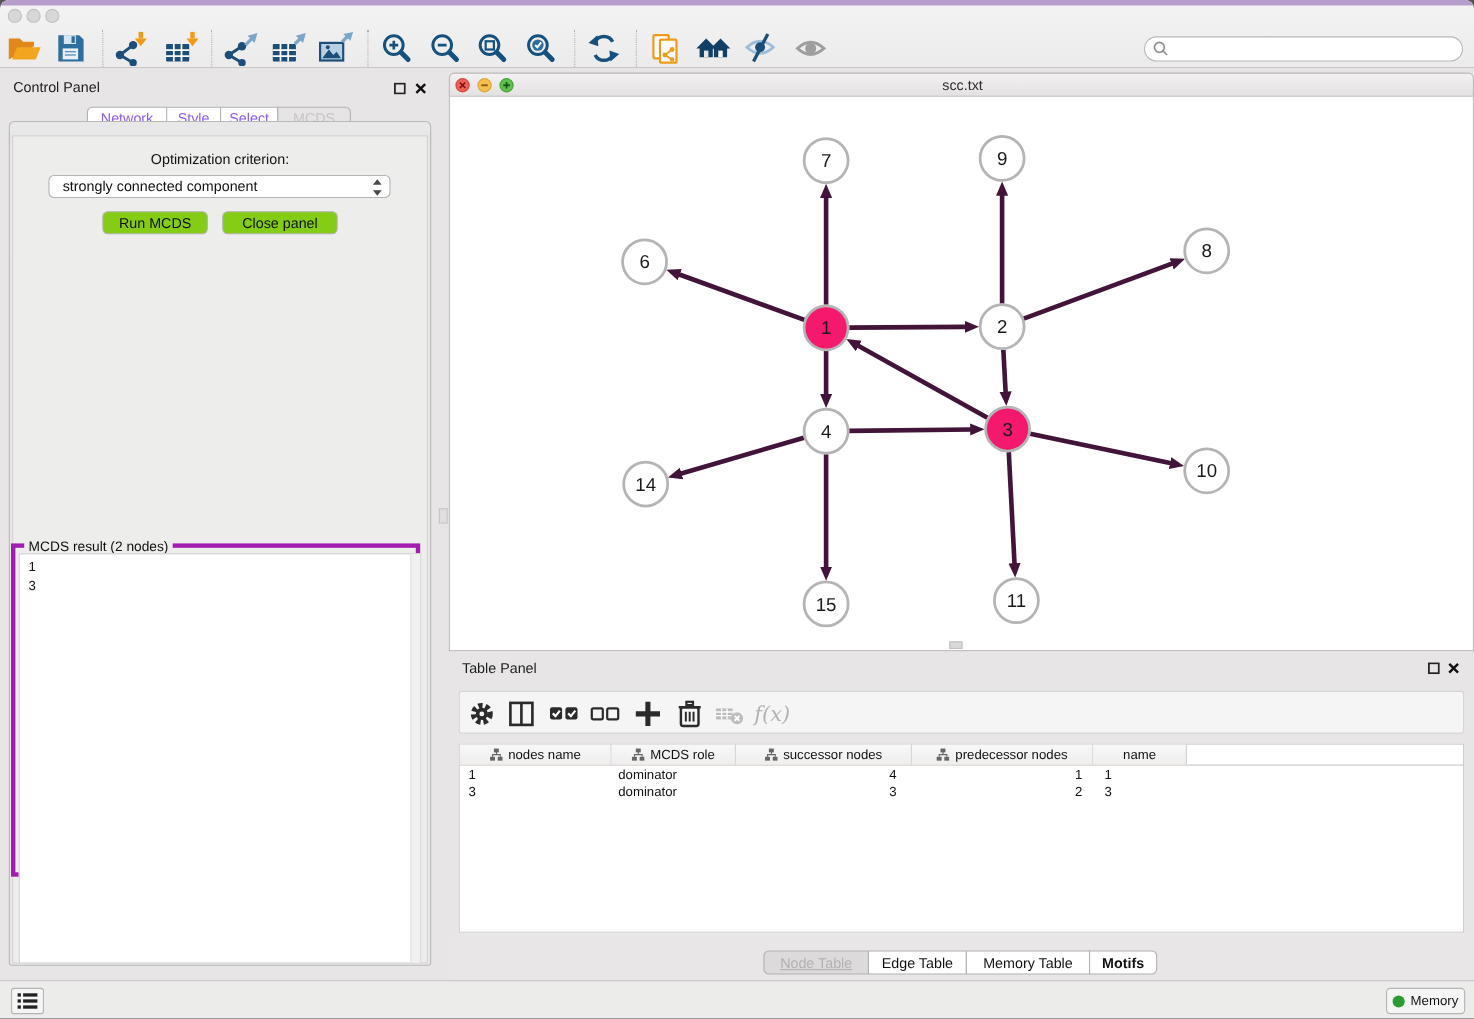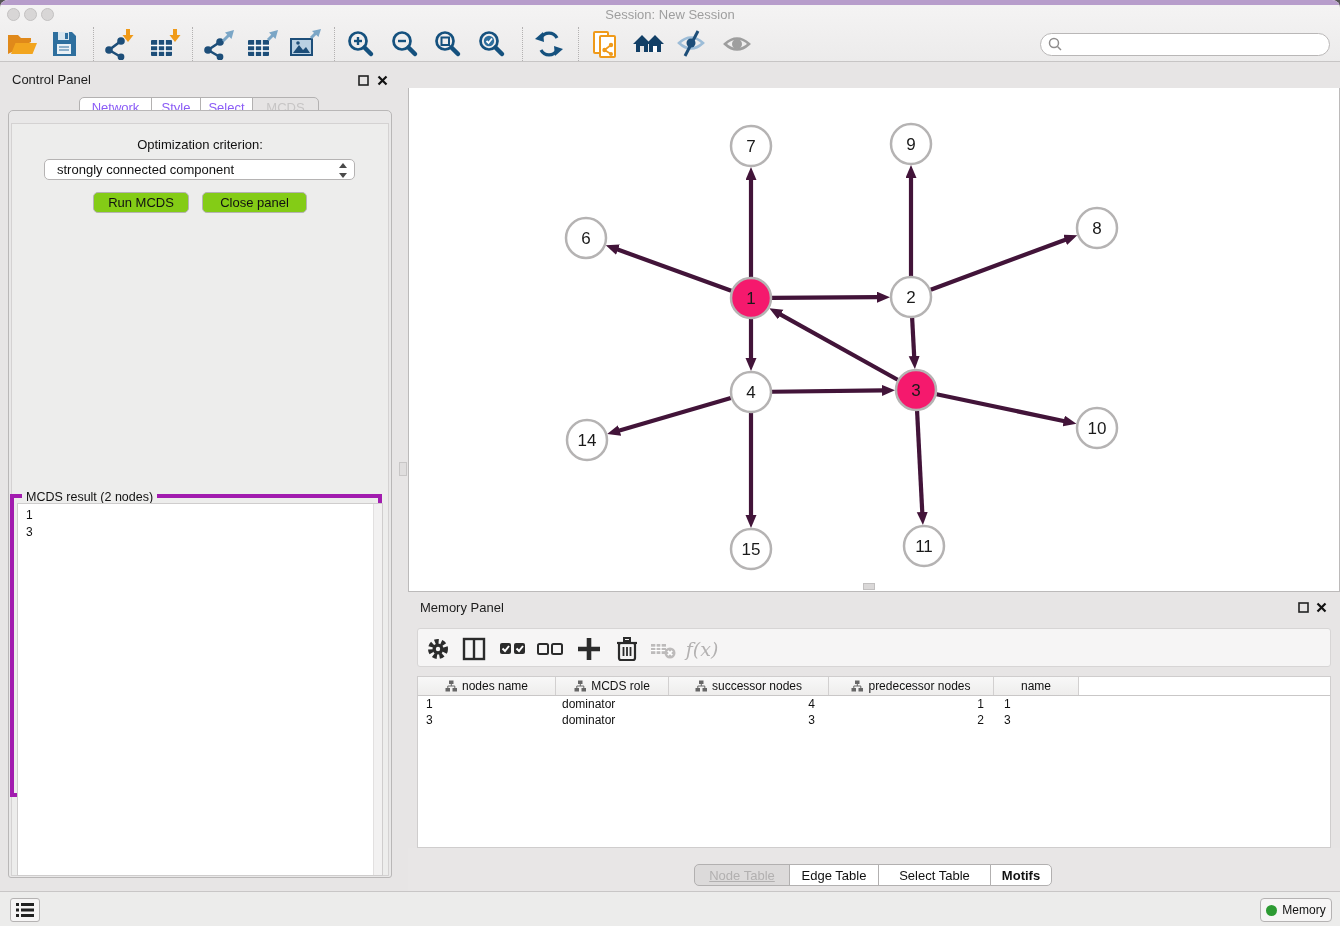--- a/index.html
+++ b/index.html
@@ -89,21 +89,20 @@
 </head>
 <body>
 
 <div class="app">
 
   <div class="abs titlebar"></div>
   <div class="abs accent"></div>
   <div class="abs traffic-gray" style="left:7px"></div>
   <div class="abs traffic-gray" style="left:24px"></div>
   <div class="abs traffic-gray" style="left:41px"></div>
-  <div class="abs win-title">Session: New Session</div>
 
   <div class="abs tool-btn" style="left:4px">
       <svg width="36" height="32" viewBox="0 0 36 32">
         <path d="M4 26 V7 h10 l3 3 h10 v4" fill="#e0891a"></path>
         <path d="M7 26 l4.5-11 H33 L28.5 26 Z" fill="#f2a51f"></path>
       </svg>
     </div>
   <div class="abs tool-btn" style="left:46px">
       <svg width="36" height="32" viewBox="0 0 36 32">
         <path d="M7 4 h19 l4 4 v20 H7 Z" fill="#2e6f9e"></path>
@@ -311,20 +310,38 @@
     <span class="legend">MCDS result (2 nodes)</span>
     <div class="result-area">
       <div class="result-text">1
 3</div>
       <div class="result-scroll"></div>
     </div>
   </div>
   <div class="abs splitter-v"></div>
 
   <div class="abs net-win">
+    <div class="net-titlebar">
+      <div class="light" style="left:5px;background:#ee6158;border:1px solid #d2463d">
+          <svg width="7" height="7" viewBox="0 0 7 7">
+            <path d="M1 1 L6 6 M6 1 L1 6" stroke="#7c140d" stroke-width="1.5"></path>
+          </svg>
+        </div>
+      <div class="light" style="left:25px;background:#f5bf4f;border:1px solid #dda635">
+          <svg width="7" height="7" viewBox="0 0 7 7">
+            <line x1="0.5" y1="3.5" x2="6.5" y2="3.5" stroke="#8a6313" stroke-width="1.6"></line>
+          </svg>
+        </div>
+      <div class="light" style="left:45px;background:#61c04f;border:1px solid #48a139">
+          <svg width="7" height="7" viewBox="0 0 7 7">
+            <path d="M3.5 0.5 V6.5 M0.5 3.5 H6.5" stroke="#17581a" stroke-width="1.6"></path>
+          </svg>
+        </div>
+      <div class="net-title">scc.txt</div>
+    </div>
     <div class="net-canvas">
       <svg width="930" height="502">
           <defs>
             <marker id="arrow" markerUnits="userSpaceOnUse" markerWidth="14" markerHeight="12" refX="1" refY="5.5" orient="auto">
               <path d="M0 0 L13 5.5 L0 11 Z" fill="#421439"></path>
             </marker>
           </defs>
           <line x1="342" y1="189" x2="342" y2="91" stroke="#421439" stroke-width="4.2" marker-end="url(#arrow)"></line>
           <line x1="322.2643381067428" y1="202.8233956751792" x2="208.0131829751184" y2="161.27752108186124" stroke="#421439" stroke-width="4.2" marker-end="url(#arrow)"></line>
           <line x1="362.9995898557659" y1="209.86875256340147" x2="469.00064451236784" y2="209.2062459717977" stroke="#421439" stroke-width="4.2" marker-end="url(#arrow)"></line>
@@ -360,21 +377,21 @@
           <text x="515" y="464" text-anchor="middle" font-size="17" fill="#1a1a1a">11</text>
           <circle cx="178" cy="352" r="20" fill="#ffffff" stroke="#b5b3b3" stroke-width="2.5"></circle>
           <text x="178" y="358" text-anchor="middle" font-size="17" fill="#1a1a1a">14</text>
           <circle cx="342" cy="461" r="20" fill="#ffffff" stroke="#b5b3b3" stroke-width="2.5"></circle>
           <text x="342" y="467" text-anchor="middle" font-size="17" fill="#1a1a1a">15</text>
         </svg>
       <div class="net-grip"></div>
     </div>
   </div>
 
-  <div class="abs tp-title">Memory Panel</div>
+  <div class="abs tp-title">Table Panel</div>
   <div class="abs panel-btn" style="left:1297px;top:601px">
       <svg width="11" height="11" viewBox="0 0 11 11">
         <rect x="1" y="1" width="9" height="9" fill="none" stroke="#222" stroke-width="1.6"></rect>
       </svg>
     </div>
   <div class="abs panel-btn" style="left:1315px;top:601px">
       <svg width="11" height="11" viewBox="0 0 11 11">
         <path d="M1.5 1.5 L9.5 9.5 M9.5 1.5 L1.5 9.5" stroke="#111" stroke-width="2.2"></path>
       </svg>
     </div>
@@ -513,21 +530,21 @@
           <div class="td" style="width: 165px; text-align: right; padding: 0px 10px 0px 0px;">2</div>
           <div class="td" style="width: 85px; text-align: left; padding: 0px 0px 0px 10px;">3</div>
         </div>
       </div>
   </div>
 
   <div class="abs tab-strip">
     <div class="tp-tabs" style="left:286px">
       <div class="tp-tab first active" style="width:96px">Node Table</div>
       <div class="tp-tab" style="width:90px">Edge Table</div>
-      <div class="tp-tab" style="width:113px">Select Table</div>
+      <div class="tp-tab" style="width:113px">Memory Table</div>
       <div class="tp-tab last" style="width:62px">Motifs</div>
     </div>
   </div>
 
   <div class="abs statusbar">
     <div class="st-btn" style="left:10px;width:30px">
       <svg width="20" height="16" viewBox="0 0 20 16">
           <g fill="#222">
             <rect x="1" y="1" width="3" height="3"></rect>
             <rect x="1" y="6.5" width="3" height="3"></rect>

